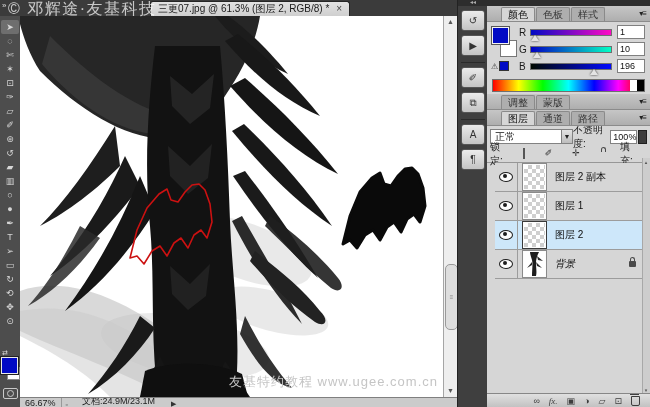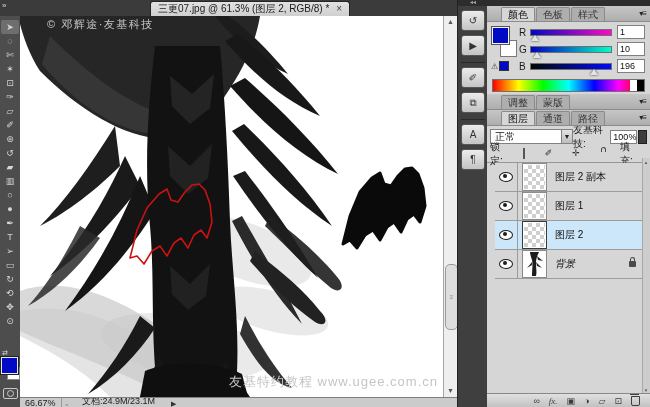--- a/index.html
+++ b/index.html
@@ -2,22 +2,22 @@
 <html><head>
 <meta charset="utf-8">
 <style>
   html,body{margin:0;padding:0;}
   #app{position:relative;width:650px;height:407px;background:#4a4a4a;overflow:hidden;
        font-family:"Liberation Sans","DejaVu Sans",sans-serif;-webkit-font-smoothing:antialiased;}
 
   
   .titlebar{position:absolute;left:0;top:0;width:457px;height:16px;background:#3b3b3b;}
   .overflow-chevron{position:absolute;left:2px;top:1px;font-size:8px;color:#ddd;}
-  .wm-title{position:absolute;left:8px;top:16px;font-size:11px;line-height:17px;color:rgba(255,255,255,.72);
-            letter-spacing:1.5px;white-space:nowrap;z-index:5;margin-left:39px;}
+  .wm-title{position:absolute;left:8px;top:0;font-size:16px;line-height:17px;color:rgba(255,255,255,.72);
+            letter-spacing:1.5px;white-space:nowrap;z-index:5;}
   .doc-tab{position:absolute;left:150px;top:1px;height:14px;background:linear-gradient(#e2e2e2,#cfcfcf);
            border:1px solid #252525;border-bottom:none;border-radius:3px 3px 0 0;display:flex;align-items:center;
            padding:0 7px;font-size:10px;color:#1a1a1a;gap:7px;white-space:nowrap;}
   .doc-tab .close{font-size:10px;color:#444;line-height:10px;}
 
   
   .toolbar{position:absolute;left:0;top:16px;width:20px;height:391px;background:#4d4d4d;border-right:1px solid #2d2d2d;}
   .tools{position:absolute;left:0;top:4px;width:20px;display:flex;flex-direction:column;align-items:center;}
   .tool{width:18px;height:14px;display:flex;align-items:center;justify-content:center;font-size:9px;color:#d6d6d6;}
   .tool.selected{background:#6e6e6e;border-radius:2px;}
@@ -297,21 +297,21 @@
     <div class="tabbar">
       <span class="tab active">图层</span>
       <span class="tab">通道</span>
       <span class="tab">路径</span>
       <span class="panel-menu">▾≡</span>
     </div>
 
     <div class="blend-row">
       <div class="blend-select">正常</div>
       <div class="blend-arrow">▼</div>
-      <span class="ctl-label">友基科技:</span>
+      <span class="ctl-label">不透明度:</span>
       <div class="value-box">100%</div>
       <div class="mini-btn"></div>
     </div>
 
     <div class="lock-row">
       <span style="font-size:10px;color:#1a1a1a;">锁定:</span>
       <span class="li-checker"></span>
       <span class="li-glyph">✐</span>
       <span class="li-glyph">✛</span>
       <span class="css-lock"></span>

